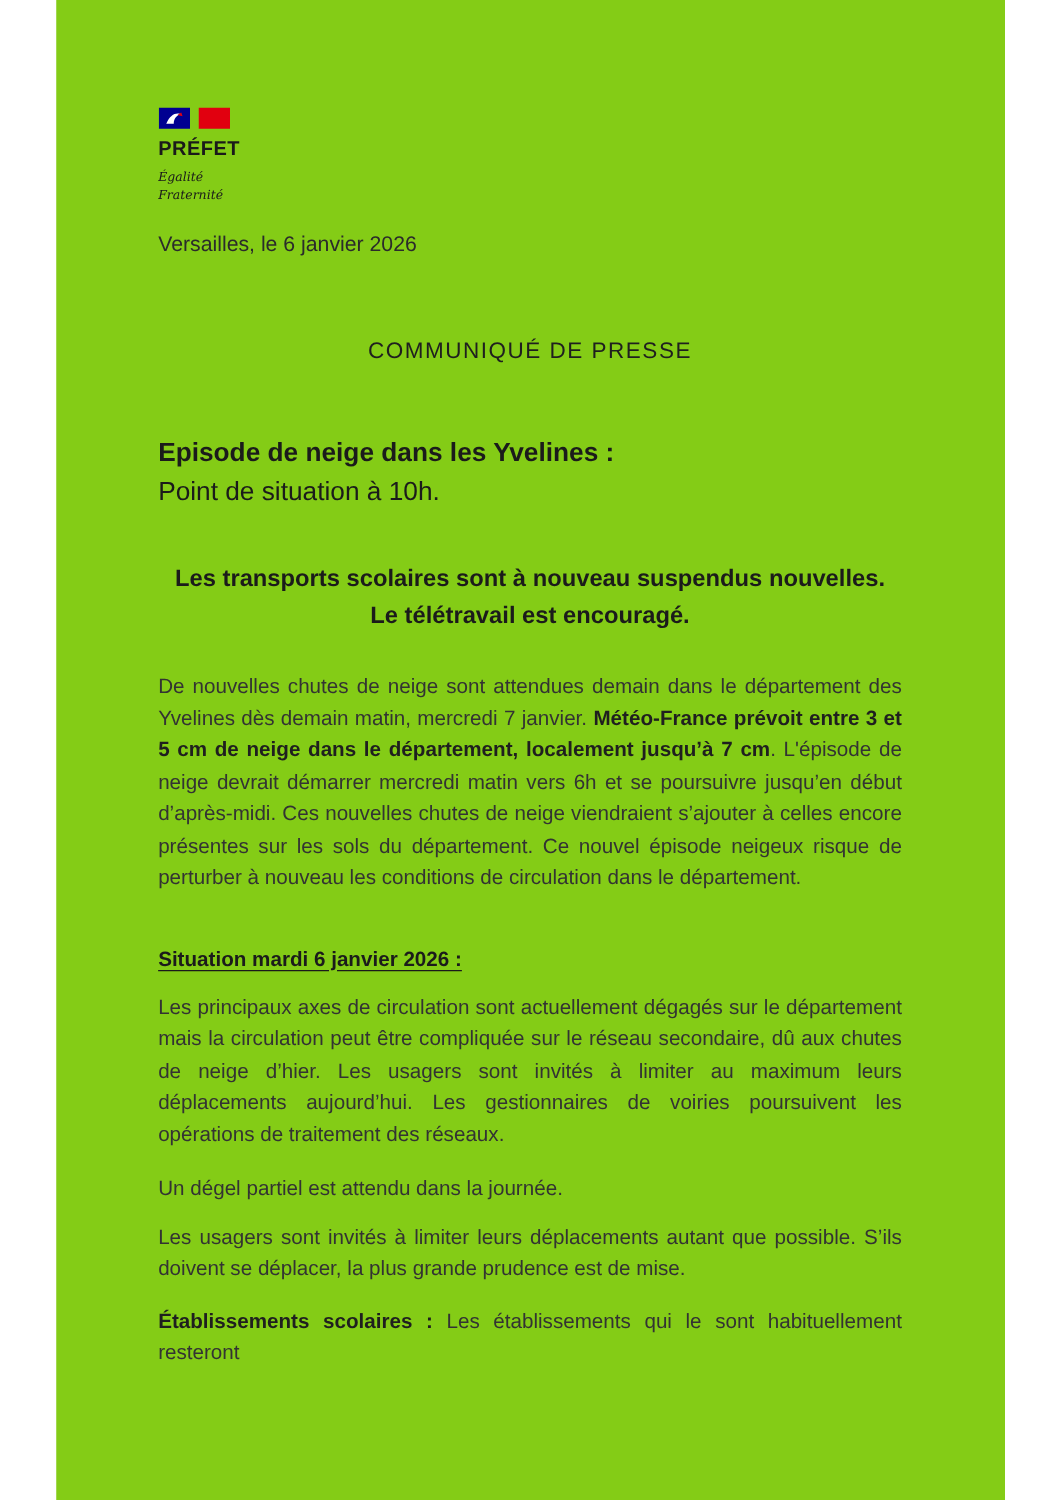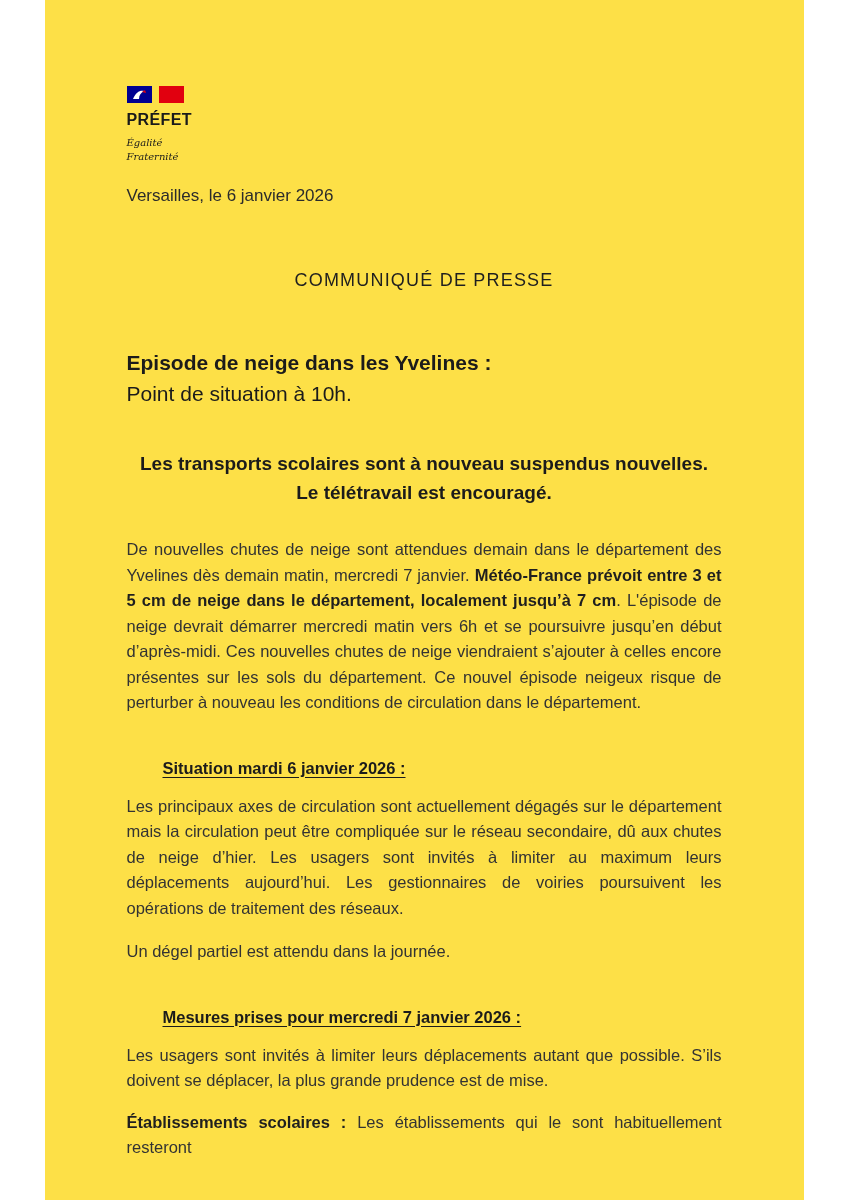--- a/index.html
+++ b/index.html
@@ -5,21 +5,21 @@
   html, body {
     margin: 0;
     padding: 0;
     background: #ffffff;
   }
   .page {
     position: relative;
     width: 759px;
     height: 1200px;
     margin: 0 auto;
-    background: #fde047;
+    background: #84cc16;
     box-sizing: border-box;
     padding: 86px 82px 0 82px;
     overflow: hidden;
     font-family: "Liberation Sans", "DejaVu Sans", sans-serif;
     color: #222222;
   }
   
   .logo-block { line-height: 1; }
   .flag-icon { display: block; margin-bottom: 6px; }
   .inst-line {
@@ -86,21 +86,20 @@
   .p5 { margin-top: 16px; }
   .section-heading {
     margin-top: 40px;
     font-size: 16.5px;
     line-height: 25px;
     font-weight: 700;
     color: #1b1b1b;
     text-decoration: underline;
     text-underline-offset: 3px;
     text-align: left;
-    margin-left: 36px;
   }
   .inline-bold { font-weight: 700; color: #1f1f1f; }
 </style>
 </head>
 <body>
 
 <div class="page">
 
   <header class="logo-block">
     <svg class="flag-icon" width="58" height="18" viewBox="0 0 58 18" xmlns="http://www.w3.org/2000/svg" aria-hidden="true">
@@ -133,21 +132,20 @@
   <div class="body-text">
 
     <p class="para p1"><span>De nouvelles chutes de neige sont attendues demain dans le département des Yvelines dès demain matin, mercredi 7 janvier. </span><span class="inline-bold">Météo-France prévoit entre 3 et 5 cm de neige dans le département, localement jusqu’à 7 cm</span><span>. L'épisode de neige devrait démarrer mercredi matin vers 6h et se poursuivre jusqu’en début d’après-midi. Ces nouvelles chutes de neige viendraient s’ajouter à celles encore présentes sur les sols du département. Ce nouvel épisode neigeux risque de perturber à nouveau les conditions de circulation dans le département.</span></p>
 
     <div class="section-heading">Situation mardi 6 janvier 2026 :</div>
 
     <p class="para p2">Les principaux axes de circulation sont actuellement dégagés sur le département mais la circulation peut être compliquée sur le réseau secondaire, dû aux chutes de neige d’hier. Les usagers sont invités à limiter au maximum leurs déplacements aujourd’hui. Les gestionnaires de voiries poursuivent les opérations de traitement des réseaux.</p>
 
     <p class="para p3">Un dégel partiel est attendu dans la journée.</p>
 
-    <div class="section-heading">Mesures prises pour mercredi 7 janvier 2026 :</div>
 
     <p class="para p4">Les usagers sont invités à limiter leurs déplacements autant que possible. S’ils doivent se déplacer, la plus grande prudence est de mise.</p>
 
     <p class="para p5"><span class="inline-bold">Établissements scolaires :</span><span> Les établissements qui le sont habituellement resteront</span></p>
 
   </div>
 
 </div>
 
 </body></html>

